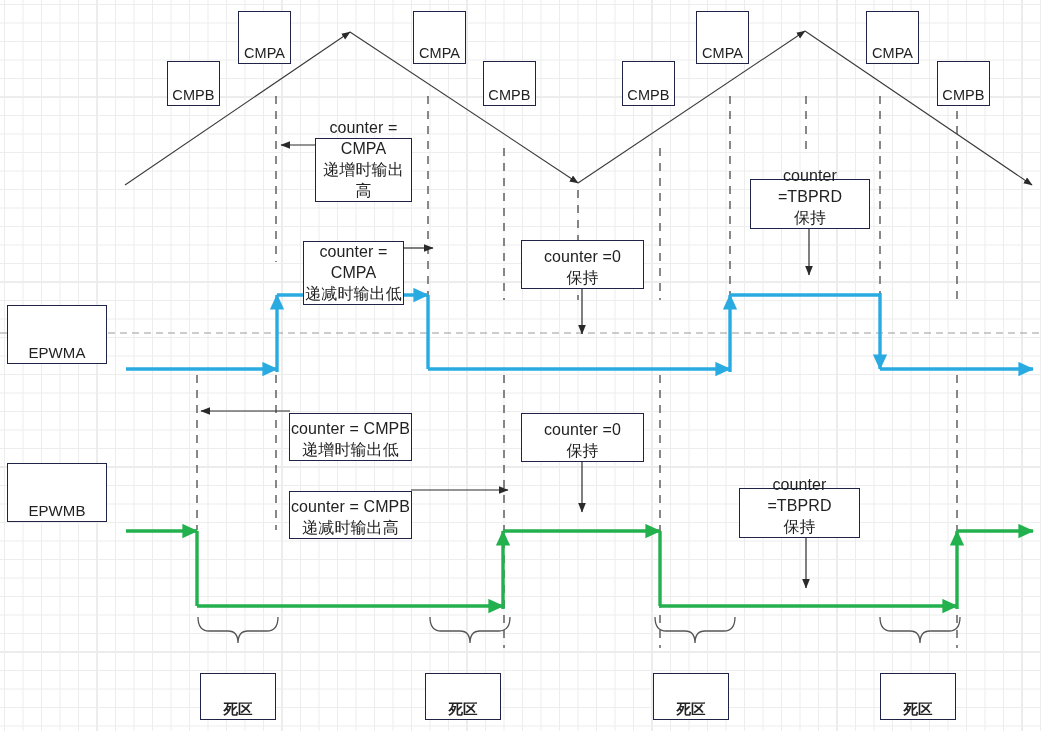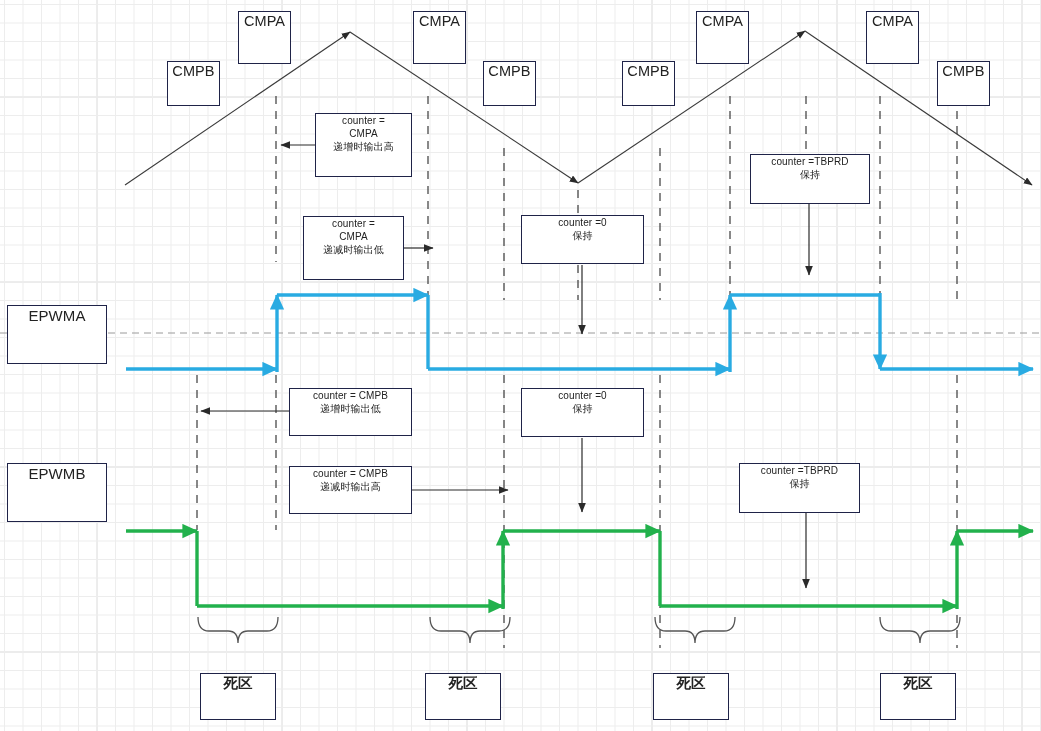--- a/index.html
+++ b/index.html
@@ -37,30 +37,31 @@
   .lbl-box {
     position: absolute;
     box-sizing: border-box;
     border: 1.3px solid #1f2348;
     background: #ffffff;
     color: #222222;
     font-size: 14.5px;
     line-height: 1.32;
     text-align: center;
     display: flex;
-    align-items: flex-start;
+    align-items: flex-end;
     justify-content: center;
     white-space: pre-line;
     letter-spacing: 0.1px;
   }
   .lbl-box.sig {
     font-size: 15px;
   }
   .lbl-box.note {
-    font-size: 10px;
+    font-size: 16px;
+    margin-top: 25px;
   }
   .lbl-box.dead {
     font-size: 14.5px;
     font-weight: bold;
   }
 </style>
 </head>
 <body>
 
 <div id="canvas">

